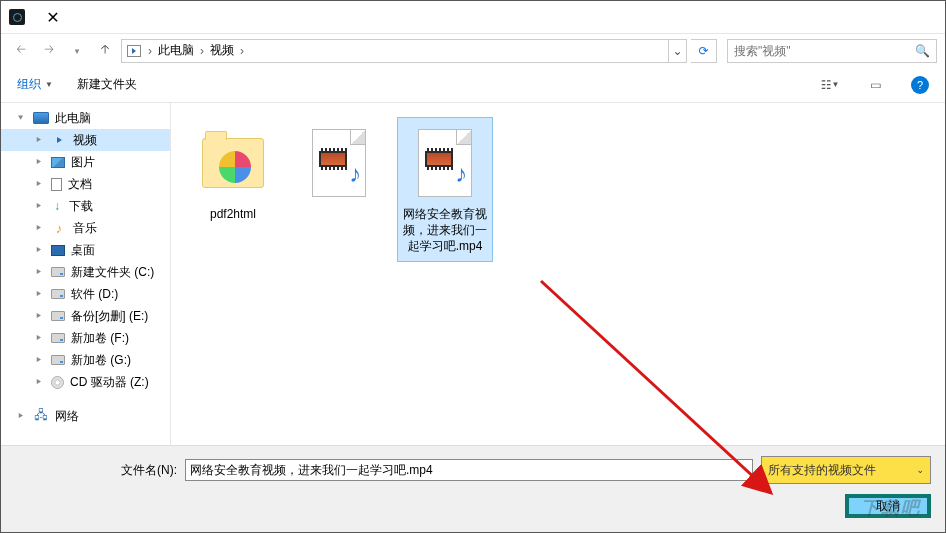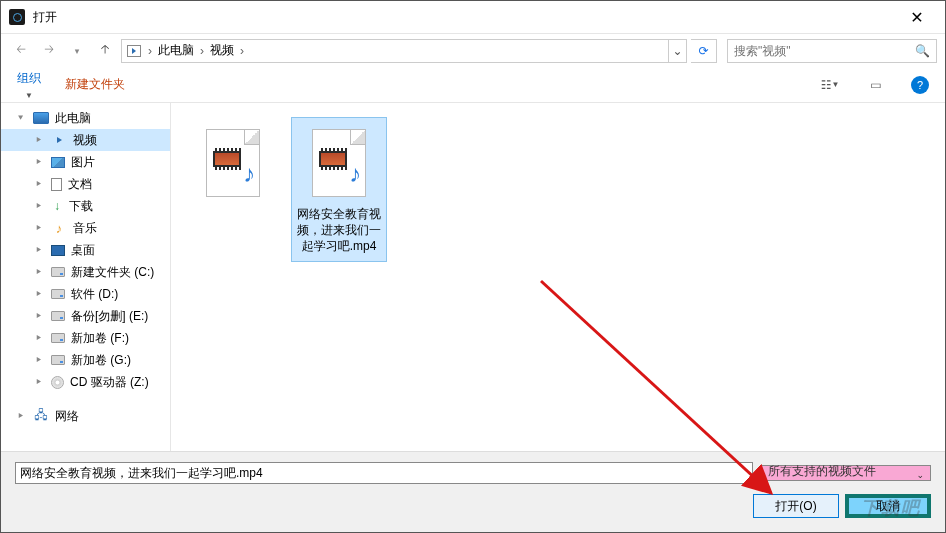--- a/index.html
+++ b/index.html
@@ -17,22 +17,22 @@
 .video-glyph { width: 14px; height: 12px; background: #fff; border: 1px solid #888; position: relative; display: flex; align-items: center; justify-content: center; }
 .video-glyph::before { content: ""; border-left: 4px solid #2b6cb0; border-top: 3px solid transparent; border-bottom: 3px solid transparent; }
 .bc-sep { color: #666; padding: 0 2px; }
 .bc-item { padding: 0 4px; cursor: pointer; }
 .bc-drop { width: 18px; border-left: 1px solid #ccc; height: 100%; display: flex; align-items: center; justify-content: center; color: #555; cursor: pointer; margin-left: auto; }
 .refresh-btn { width: 26px; height: 24px; border: 1px solid #ccc; border-left: none; display: flex; align-items: center; justify-content: center; color: #1a73e8; cursor: pointer; }
 .search-box { width: 210px; height: 24px; border: 1px solid #ccc; margin-left: 6px; display: flex; align-items: center; padding: 0 6px; color: #999; }
 .search-box input { border: none; outline: none; flex: 1; color: #999; }
 .search-icon { color: #666; }
 .toolbar { height: 36px; display: flex; align-items: center; padding: 0 16px; gap: 24px; border-bottom: 1px solid #e6e6e6; }
-.tb-link { color: #c2410c; cursor: pointer; }
-.tb-link.org { color: #0066cc; display: flex; align-items: center; gap: 4px; flex-direction: column; }
+.tb-link { color: #000000; cursor: pointer; }
+.tb-link.org { color: #0066cc; display: flex; align-items: center; gap: 4px; }
 .tb-spacer { flex: 1; }
 .tb-icon { width: 22px; height: 22px; display: flex; align-items: center; justify-content: center; color: #555; cursor: pointer; }
 .tb-icon.help { background: #0078d7; color: #fff; border-radius: 50%; width: 18px; height: 18px; font-size: 11px; }
 .body-area { display: flex; height: 360px; }
 .sidebar { width: 170px; border-right: 1px solid #e6e6e6; overflow-y: auto; padding-top: 4px; }
 .side-item { height: 22px; display: flex; align-items: center; padding-left: 16px; cursor: pointer; gap: 6px; white-space: nowrap; }
 .side-item.indent { padding-left: 34px; }
 .side-item.selected { background: #cde8ff; }
 .side-arrow { width: 10px; color: #888; font-size: 9px; }
 .ico { width: 16px; height: 14px; display: inline-flex; align-items: center; justify-content: center; }
@@ -61,33 +61,32 @@
 .vid-strip::before, .vid-strip::after { content: ""; position: absolute; left: 0; right: 0; height: 3px; background: repeating-linear-gradient(90deg,#fff 0 2px,#2a2a2a 2px 4px); }
 .vid-strip::before { top: 0; }
 .vid-strip::after { bottom: 0; }
 .vid-frame { position: absolute; left: 2px; top: 5px; width: 24px; height: 12px; background: linear-gradient(#b84a2a,#d86a3a); }
 .vid-note { position: absolute; right: 4px; bottom: 8px; font-size: 24px; color: #2b7cd8; }
 .file-label { text-align: center; line-height: 1.35; margin-top: 4px; word-break: break-all; }
 .footer { position: absolute; bottom: 0; left: 0; right: 0; background: #f0f0f0; border-top: 1px solid #ddd; padding: 10px 14px 14px; display: flex; flex-direction: column; gap: 10px; }
 .filename-row { display: flex; align-items: center; gap: 8px; }
 .filename-label { text-align: right; width: 162px; }
 .filename-input { flex: 1; height: 22px; border: 1px solid #888; padding: 0 4px; background: #fff; outline: none; }
-.filter-combo { width: 170px; height: 16px; border: 1px solid #888; background: #f9a8d4; display: flex; align-items: flex-end; padding: 0 6px; cursor: pointer; justify-content: space-between; color: #333; }
+.filter-combo { width: 170px; height: 28px; border: 1px solid #888; background: #fde047; display: flex; align-items: center; padding: 0 6px; cursor: pointer; justify-content: space-between; color: #333; }
 .button-row { display: flex; justify-content: flex-end; gap: 6px; padding-right: 0; }
 .dlg-btn { width: 86px; height: 24px; border: 4px solid #0f766e; background: #7dd3fc; cursor: pointer; }
 .dlg-btn.primary { border: 1.5px solid #0078d7; background: #e5f1fb; }
 .arrow-annot { position: absolute; pointer-events: none; }
 .watermark { position: absolute; right: 24px; bottom: 12px; font-size: 18px; color: rgba(60,60,60,0.32); font-weight: 600; letter-spacing: 2px; font-style: italic; pointer-events: none; }
 </style>
 </head>
 <body>
 
 <div class="titlebar">
   <div class="app-icon"></div>
-  <div class="title-text">打开</div>
   <div class="close-btn">✕</div>
 </div>
 
 <div class="nav-row">
   <div class="nav-arrow">🡠</div>
   <div class="nav-arrow">🡢</div>
   <div class="nav-arrow" style="font-size:9px">▾</div>
   <div class="nav-arrow enabled">🡡</div>
   <div class="breadcrumb-box">
     <span class="bc-icon">
@@ -188,20 +187,28 @@
       </div>
     <div class="side-gap"></div>
     <div class="side-item">
         <span class="side-arrow">⯈</span>
         <span class="ico ico-net">🖧</span>
         <span>网络</span>
       </div>
   </div>
 
   <div class="content-area">
+    <div class="file-tile">
+      <div class="file-iconbox">
+          <div class="big-folder">
+            <div class="folder-pinwheel"></div>
+          </div>
+        </div>
+      <div class="file-label">pdf2html</div>
+    </div>
     <div class="file-tile">
       <div class="file-iconbox">
           <div class="vid-page">
             <div class="vid-strip">
               <div class="vid-frame"></div>
             </div>
             <div class="vid-note">♪</div>
           </div>
         </div>
     </div>
@@ -214,28 +221,28 @@
             <div class="vid-note">♪</div>
           </div>
         </div>
       <div class="file-label">网络安全教育视频，进来我们一起学习吧.mp4</div>
     </div>
   </div>
 </div>
 
 <div class="footer">
   <div class="filename-row">
+    <div class="filename-label">文件名(N):</div>
     <input class="filename-input" value="网络安全教育视频，进来我们一起学习吧.mp4" style="">
     <div class="filter-combo">
         <span>所有支持的视频文件</span>
         <span style="font-size:9px">⌄</span>
       </div>
   </div>
   <div class="button-row">
-    <button class="dlg-btn primary">打开(O)</button>
     <button class="dlg-btn">取消</button>
   </div>
 </div>
 
 <svg class="arrow-annot" style="left:530px; top:270px; width:280px; height:250px;">
   <defs>
       <marker id="ah" markerWidth="12" markerHeight="12" refX="9" refY="5" orient="auto">
         <path d="M0,0 L10,5 L0,10 Z" fill="#d81616"></path>
       </marker>
     </defs>

